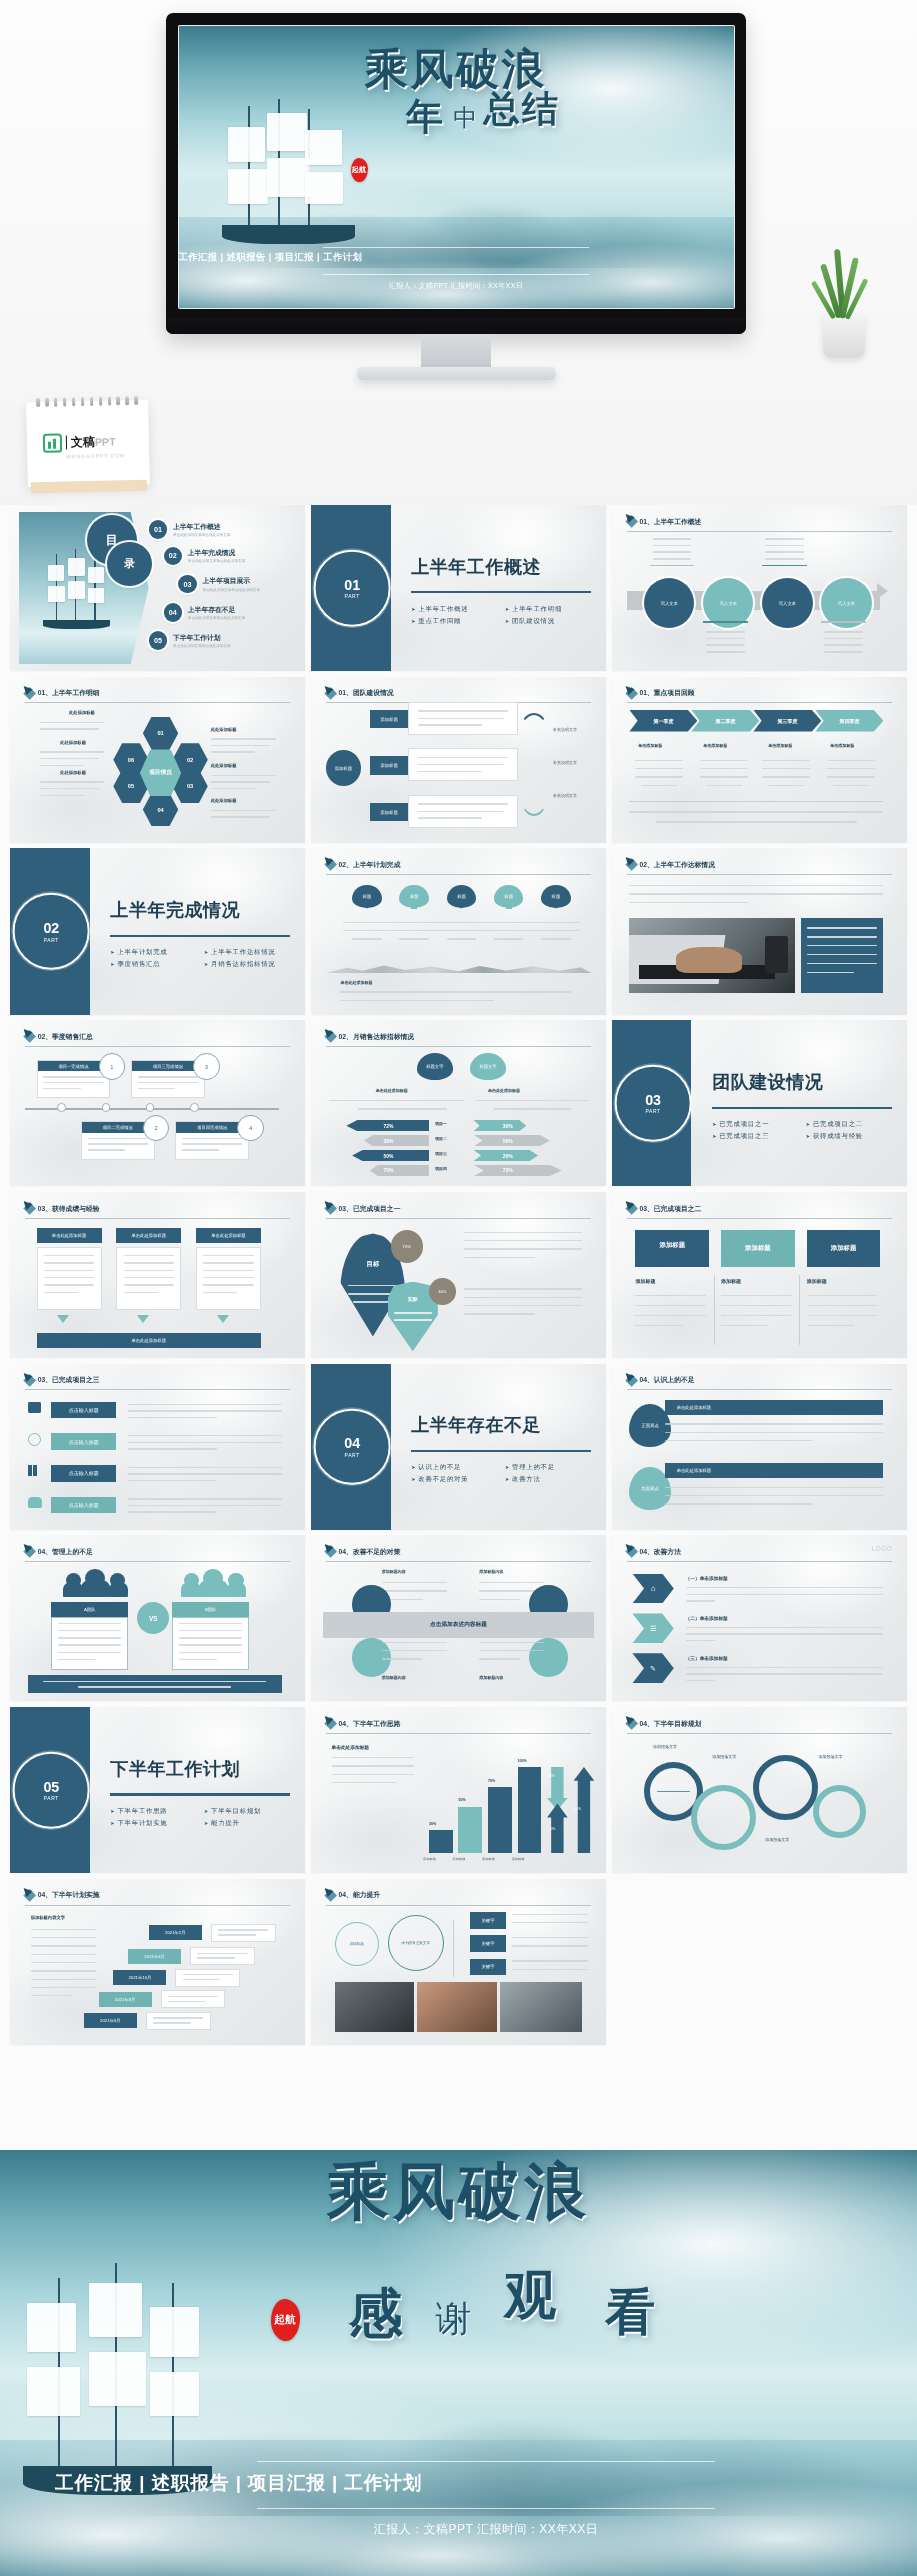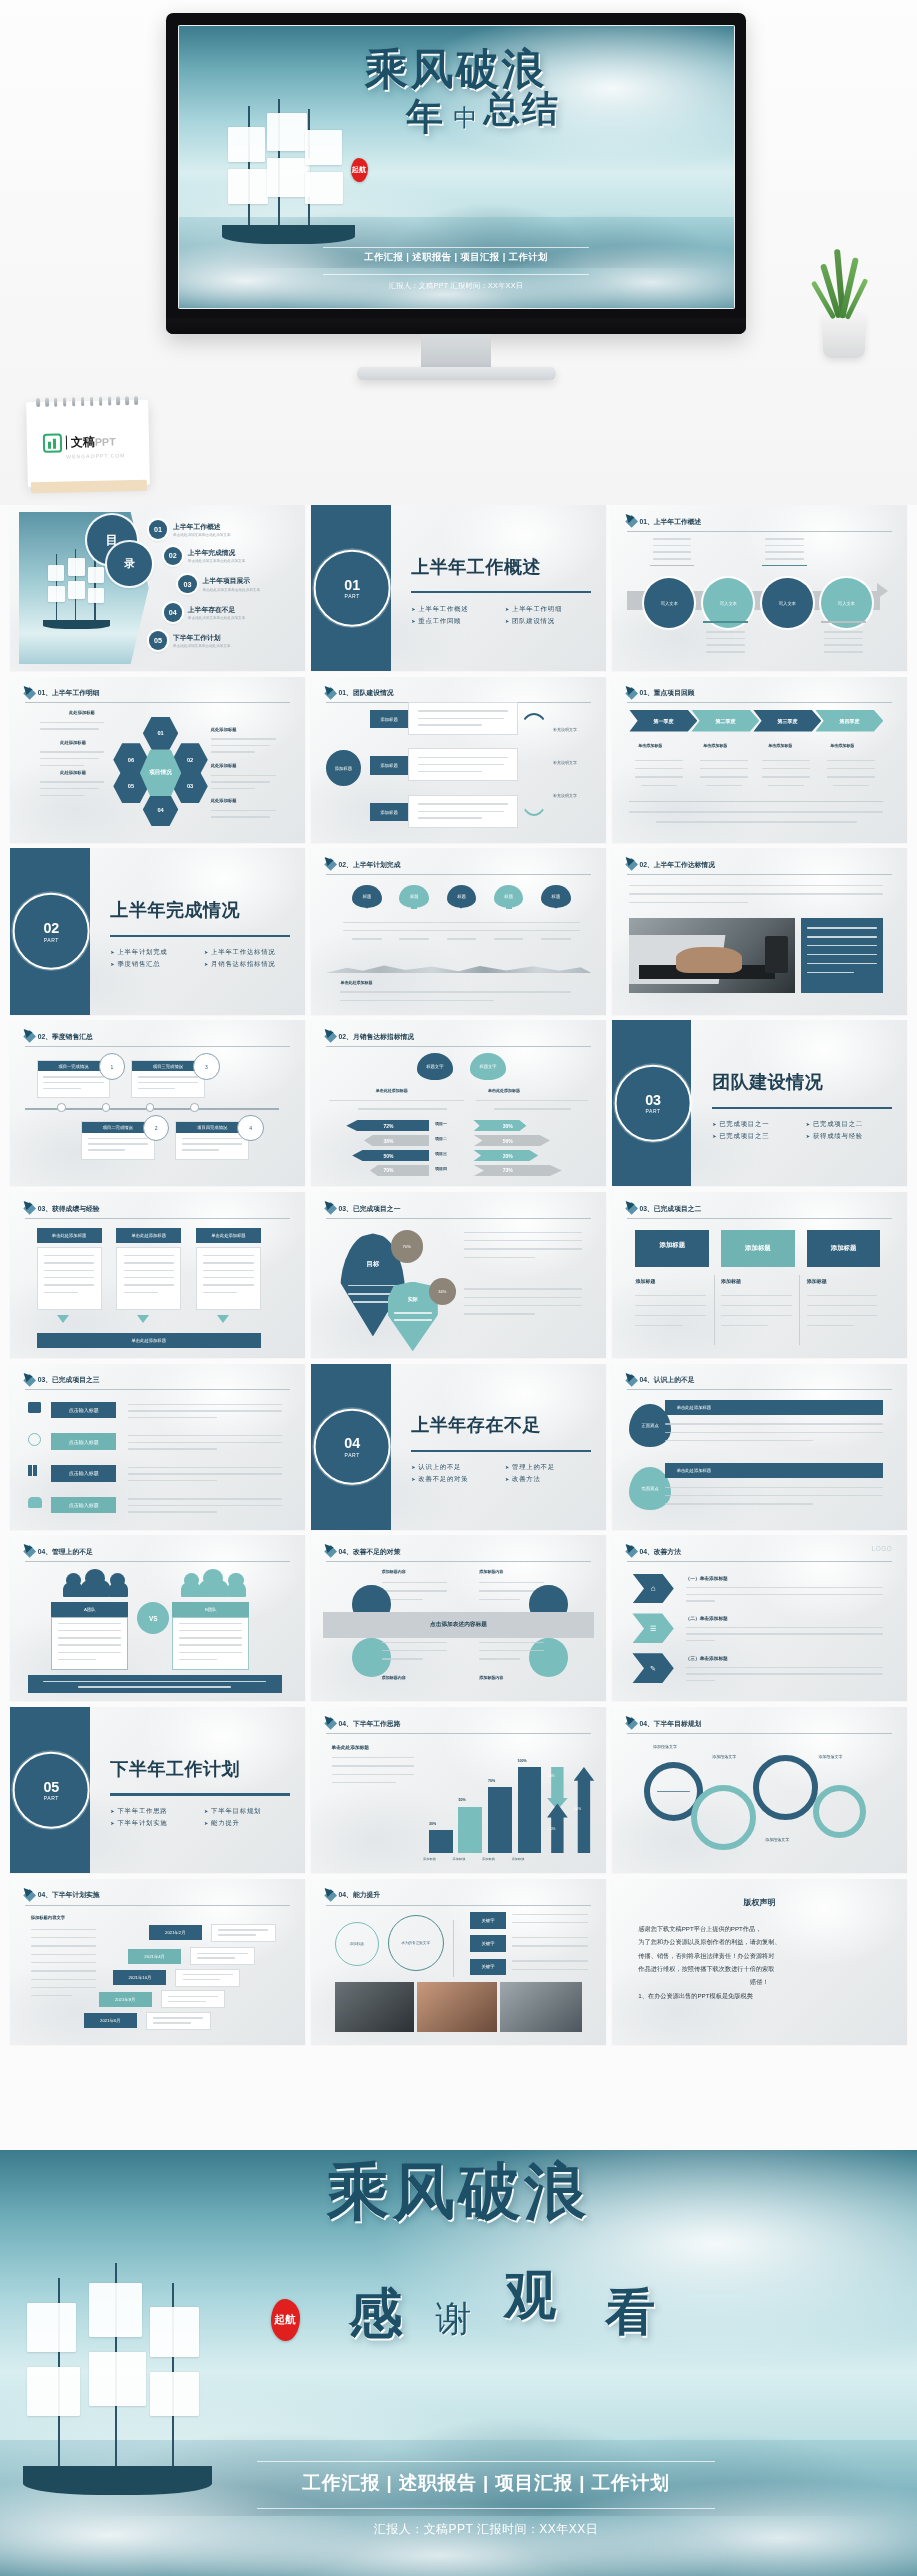--- a/index.html
+++ b/index.html
@@ -57,21 +57,21 @@
 
   .hero-title-wrap { position:absolute; left:0; right:0; top:8%; text-align:center; }
   .ct-main { font-family:"DejaVu Sans","Liberation Sans",sans-serif; font-weight:bold;
              color:#1d4f66; letter-spacing:.06em;
              text-shadow:1.4px 2.1px 0 rgba(255,255,255,.92), 2.9px 4.3px 7.2px rgba(20,60,80,.28); }
   .ct-sub  { font-family:"DejaVu Sans","Liberation Sans",sans-serif; font-weight:bold; color:#22546b;
              text-shadow:0.7px 1.4px 0 rgba(255,255,255,.9); }
   .stamp { position:absolute; background:#e01f1f; color:#fff; font-weight:bold;
            border-radius:46% 54% 48% 52%/52% 44% 56% 48%; display:flex; align-items:center;
            justify-content:center; line-height:1.05; text-align:center; box-shadow:0 0.7px 2.9px rgba(0,0,0,.25); }
-  .hero-tags { position:absolute; left:0; right:0; color:#fff; text-align:center; font-weight:bold;
+  .hero-tags { position:absolute; left:0; right:0; color:#fff; text-align:left; font-weight:bold;
                letter-spacing:.05em; }
   .rule { position:absolute; height:0.7px; background:rgba(255,255,255,.7); }
   .hero-meta { position:absolute; left:0; right:0; text-align:center; color:#fff; letter-spacing:.04em; }
 
   
   .calendar { position:absolute; left:27px; top:401px; width:122px; height:85px;
               transform:rotate(-1.2deg); }
   .cal-page { position:absolute; inset:0; background:#fff; border-radius:2.1px;
               box-shadow:0 4.3px 11.5px rgba(0,0,0,.12); }
   .cal-rings { position:absolute; top:-3.6px; left:10px; right:10px; height:8.6px; display:flex;
@@ -1063,32 +1063,20 @@
       <div class="fake" style="left:68%;top:40%;width:26%;"></div>
     <div class="chip" style="left:54%; top:48%; width:12%; height:10%;">关键字</div>
     <div class="fake" style="left:68%;top:49%;width:26%;"></div>
       <div class="fake" style="left:68%;top:54%;width:26%;"></div>
     <div class="ln" style="left:48%; top:25%; width:0.7px; height:34%;"></div>
     <div class="photo" style="left:8%; top:62%; width:27%; height:30%; background:linear-gradient(140deg,#6b7378,#2b3033);"></div>
     <div class="photo" style="left:36%; top:62%; width:27%; height:30%; background:linear-gradient(140deg,#c99a7d,#6a4b3a);"></div>
     <div class="photo" style="left:64%; top:62%; width:28%; height:30%; background:linear-gradient(140deg,#9fa8ad,#4c565c);"></div>
   </div>
 
-  <div class="thumb">
-    <div class="paper"></div>
-    <div class="copy-title">版权声明</div>
-    <div class="copy-body">
-      <div>感谢您下载文稿PPT平台上提供的PPT作品，</div>
-      <div>为了您和办公资源以及原创作者的利益，请勿复制、</div>
-      <div>传播、销售，否则将承担法律责任！办公资源将对</div>
-      <div>作品进行维权，按照传播下载次数进行十倍的索取</div>
-      <div style="text-align:center;">赔偿！</div>
-      <div>1、在办公资源出售的PPT模板是免版税类</div>
-    </div>
-  </div>
 </div>
 
 <div class="closing">
   <div class="seascape"></div>
   <div class="mist"></div>
   <div class="sea-foam"></div>
 
   <div class="ship" style="left:2%; top:30%; width:24%; height:58%;">
     <div class="mast" style="left:18%; top:0; height:76%; width:2.1px;"></div>
     <div class="mast" style="left:44%; top:-6%; height:82%; width:2.1px;"></div>

